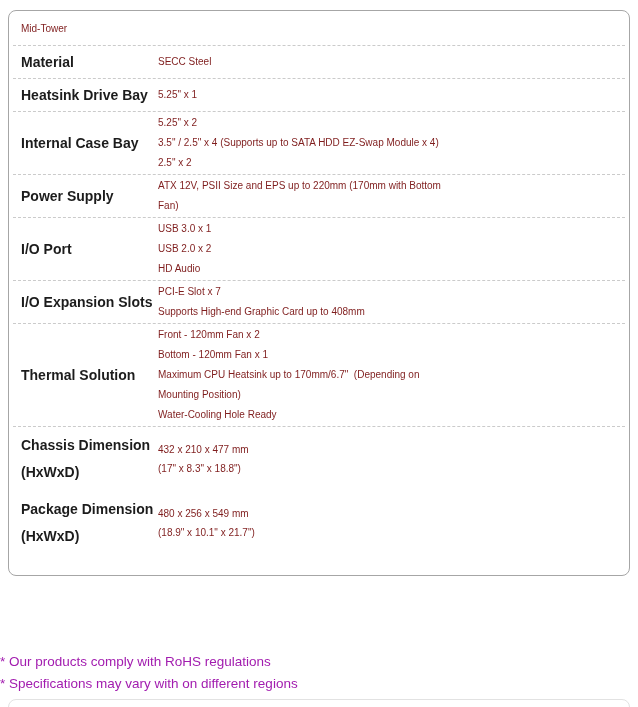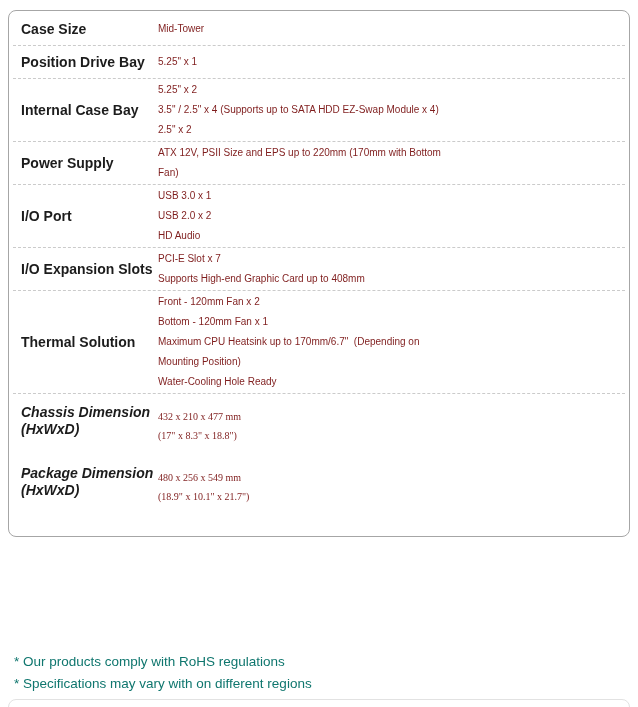--- a/index.html
+++ b/index.html
@@ -42,61 +42,66 @@
     white-space: nowrap;
   }
   .value {
     flex: 1;
     font-size: 10px;
     color: #7f1d1d;
   }
   .value div { line-height: 20px; }
   
   .row.dim { align-items: flex-start; padding-top: 10px; padding-bottom: 6px; }
-  .row.dim .label { white-space: normal; font-style: italic; }
+  .row.dim .label { white-space: normal; }
   .row.dim .label div { line-height: 17px; }
-  .row.dim .label .l2 { }
+  .row.dim .label .l2 { margin-top: 10px; }
   .row.dim .value { padding-top: 3px; }
-  .row.dim .value div { line-height: 19px; font-family: Liberation Serif, serif; }
+  .row.dim .value div { line-height: 19px; }
   .row.dim-last { padding-top: 14px; padding-bottom: 28px; }
   .footnotes {
     position: absolute;
-    left: 14px;
+    left: 0;
     top: 651px;
     font-size: 13.5px;
-    color: #0f766e;
+    color: #a21caf;
   }
   .footnotes div { line-height: 22px; }
   .next-box {
     position: absolute;
     left: 8px;
     top: 699px;
     width: 622px;
     height: 16px;
     box-sizing: border-box;
     border: 1px solid #e2e2e2;
     border-radius: 8px;
     background: #ffffff;
   }
 </style>
 </head>
 <body>
 
 <div class="spec-box">
 
   <div class="row single sep">
-    <div class="label">Case Size</div>
     <div class="value">
       <div>Mid-Tower</div>
     </div>
   </div>
 
+  <div class="row single sep">
+    <div class="label">Material</div>
+    <div class="value">
+      <div>SECC Steel</div>
+    </div>
+  </div>
 
   <div class="row single sep">
-    <div class="label">Position Drive Bay</div>
+    <div class="label">Heatsink Drive Bay</div>
     <div class="value">
       <div>5.25" x 1</div>
     </div>
   </div>
 
   <div class="row sep">
     <div class="label">Internal Case Bay</div>
     <div class="value">
       <div>5.25" x 2</div>
       <div>3.5" / 2.5" x 4 (Supports up to SATA HDD EZ-Swap Module x 4)</div>

